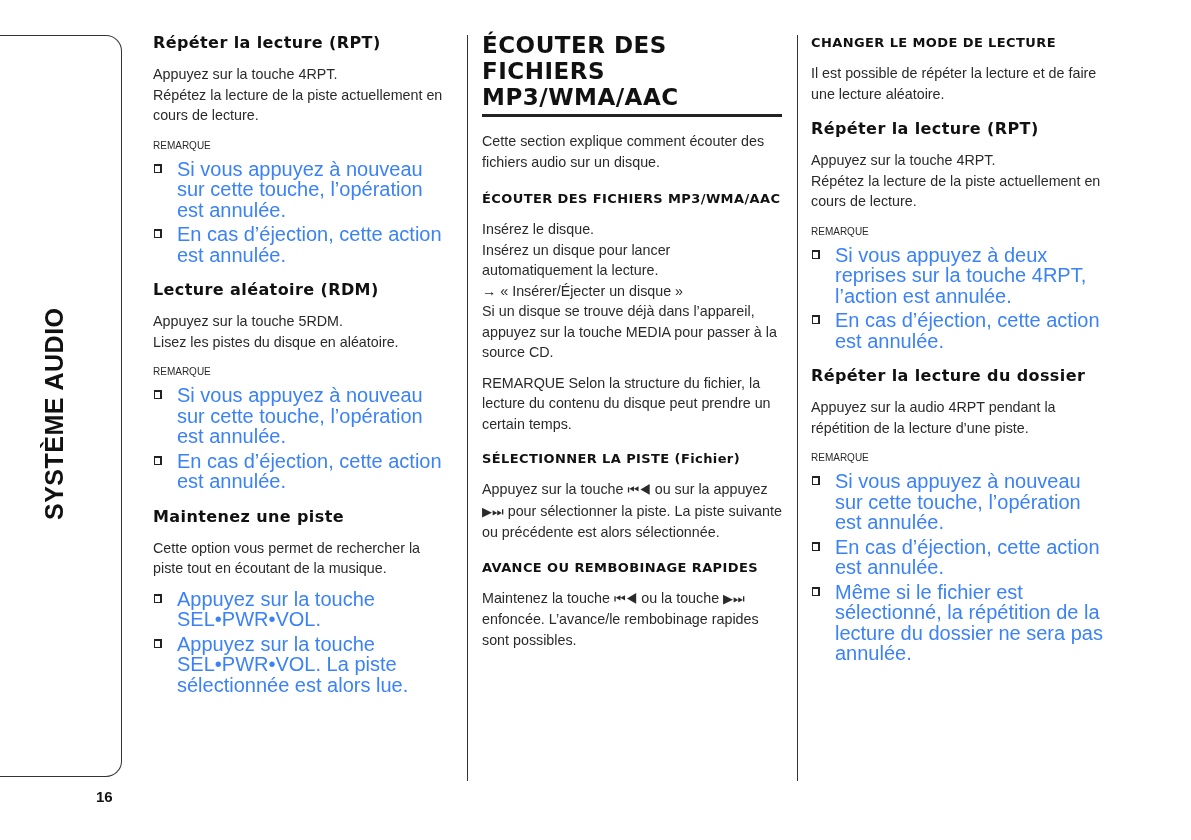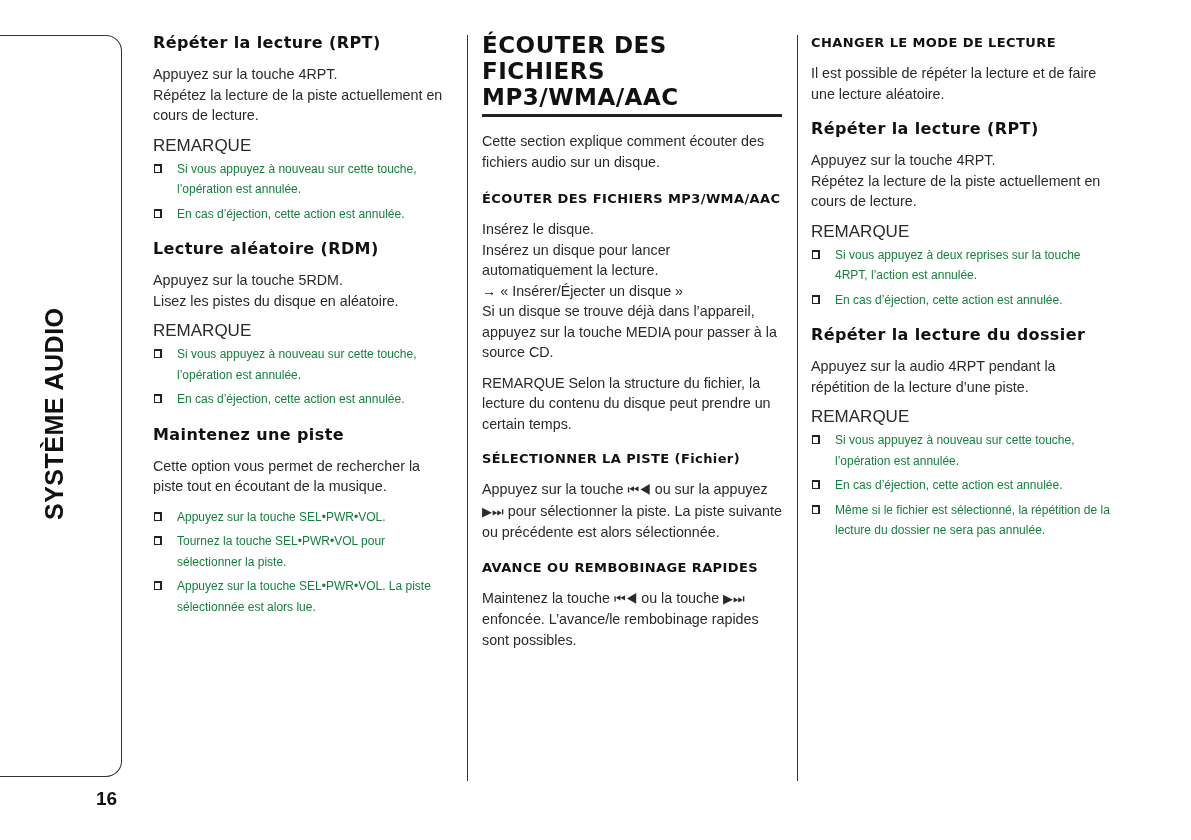--- a/index.html
+++ b/index.html
@@ -2,36 +2,36 @@
 <html><head>
 <meta charset="utf-8">
 <style>
   html, body { margin: 0; padding: 0; background: #ffffff; }
   body { width: 1191px; height: 840px; position: relative; overflow: hidden;
          font-family: "Liberation Sans", sans-serif; color: #222222; }
   .tab-frame { position: absolute; left: -2px; top: 35px; width: 124px; height: 742px;
                border: 1px solid #333333; border-left: none; border-radius: 0 16px 16px 0; box-sizing: border-box; }
   .side-title { position: absolute; left: 40px; top: 520px; transform-origin: 0 0; transform: rotate(-90deg);
                 font-weight: 900; font-size: 25px; letter-spacing: 0.5px; color: #111111; white-space: nowrap; }
-  .page-num { position: absolute; left: 96px; top: 788px; font-weight: bold; font-size: 19px; color: #111111; }
+  .page-num { position: absolute; left: 96px; top: 788px; font-weight: bold; font-size: 15px; color: #111111; }
   .vline { position: absolute; top: 35px; height: 746px; width: 1px; background: #333333; }
   .col { position: absolute; top: 32px; width: 300px; }
   .col1 { left: 153px; }
   .col2 { left: 482px; }
   .col3 { left: 811px; }
   h2.sub { font-family: "DejaVu Sans", sans-serif; font-weight: 900; font-size: 16px; line-height: 22px;
            margin: 0 0 10px 0; color: #111111; letter-spacing: 0.4px; }
   h1.main { font-family: "DejaVu Sans", sans-serif; font-weight: 900; font-size: 23px; line-height: 26px;
             margin: 0 0 14px 0; color: #111111; padding-bottom: 4px; border-bottom: 3px solid #222222; letter-spacing: 0.5px; }
   h2.caps { font-family: "DejaVu Sans", sans-serif; font-weight: 900; font-size: 13px; line-height: 21px;
             margin: 0 0 10px 0; color: #111111; letter-spacing: 0.4px; }
   p { font-size: 14.3px; line-height: 20.5px; margin: 0 0 10px 0; color: #2a2a2a; }
-  .note { font-size: 17px; line-height: 20px; margin: 0 0 3px 0; color: #2a2a2a; }
+  .note { font-size: 10px; line-height: 20px; margin: 0 0 3px 0; color: #2a2a2a; }
   ul { list-style: none; margin: 0 0 12px 0; padding: 0; }
-  li { position: relative; padding-left: 24px; font-size: 12px; line-height: 20.5px; margin-bottom: 4px; color: #15803d; }
+  li { position: relative; padding-left: 24px; font-size: 20px; line-height: 20.5px; margin-bottom: 4px; color: #3b82f6; }
   li .box { position: absolute; left: 1px; top: 5px; width: 8px; height: 9px; border: 1.3px solid #222; border-top-width: 2px; border-right-width: 2px; box-sizing: border-box; }
   .sec { margin-bottom: 14px; }
   .ctl { font-size: 13px; }
 </style>
 </head>
 <body>
 
 <div class="tab-frame"></div>
 <div class="side-title">SYSTÈME AUDIO</div>
 <div class="page-num">16</div>
@@ -58,21 +58,21 @@
     <ul>
       <li><span class="box"></span><span>Si vous appuyez à nouveau sur cette touche, l’opération est annulée.</span></li>
       <li><span class="box"></span><span>En cas d’éjection, cette action est annulée.</span></li>
     </ul>
   </div>
   <div class="sec">
     <h2 class="sub">Maintenez une piste</h2>
     <p>Cette option vous permet de rechercher la piste tout en écoutant de la musique.</p>
     <ul>
       <li><span class="box"></span><span>Appuyez sur la touche SEL•PWR•VOL.</span></li>
-      <li><span class="box"></span><span>Tournez la touche SEL•PWR•VOL pour sélectionner la piste.</span></li>
+      <li><span class="box"></span></li>
       <li><span class="box"></span><span>Appuyez sur la touche SEL•PWR•VOL. La piste sélectionnée est alors lue.</span></li>
     </ul>
   </div>
 </div>
 
 <div class="col col2">
   <h1 class="main">ÉCOUTER DES FICHIERS MP3/WMA/AAC</h1>
   <p style="margin-bottom:16px">Cette section explique comment écouter des fichiers audio sur un disque.</p>
   <div class="sec">
     <h2 class="caps">ÉCOUTER DES FICHIERS MP3/WMA/AAC</h2>

